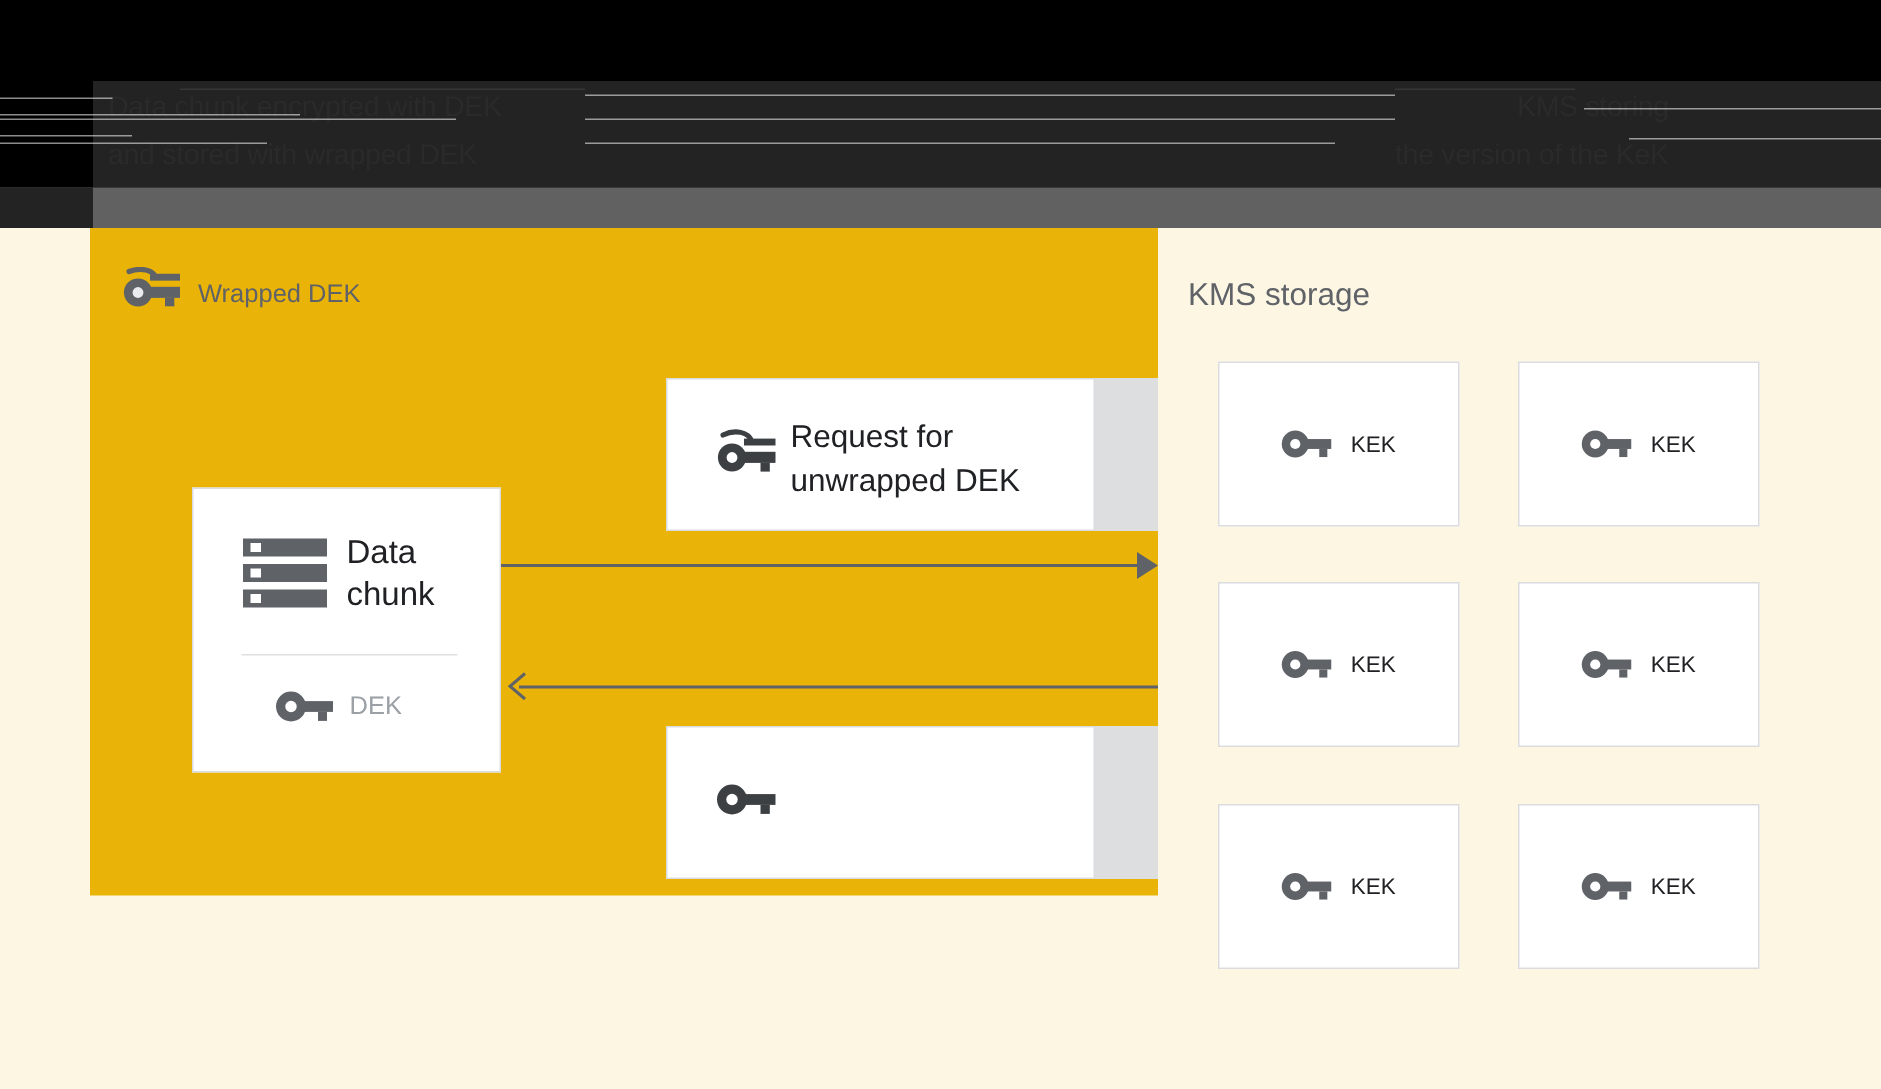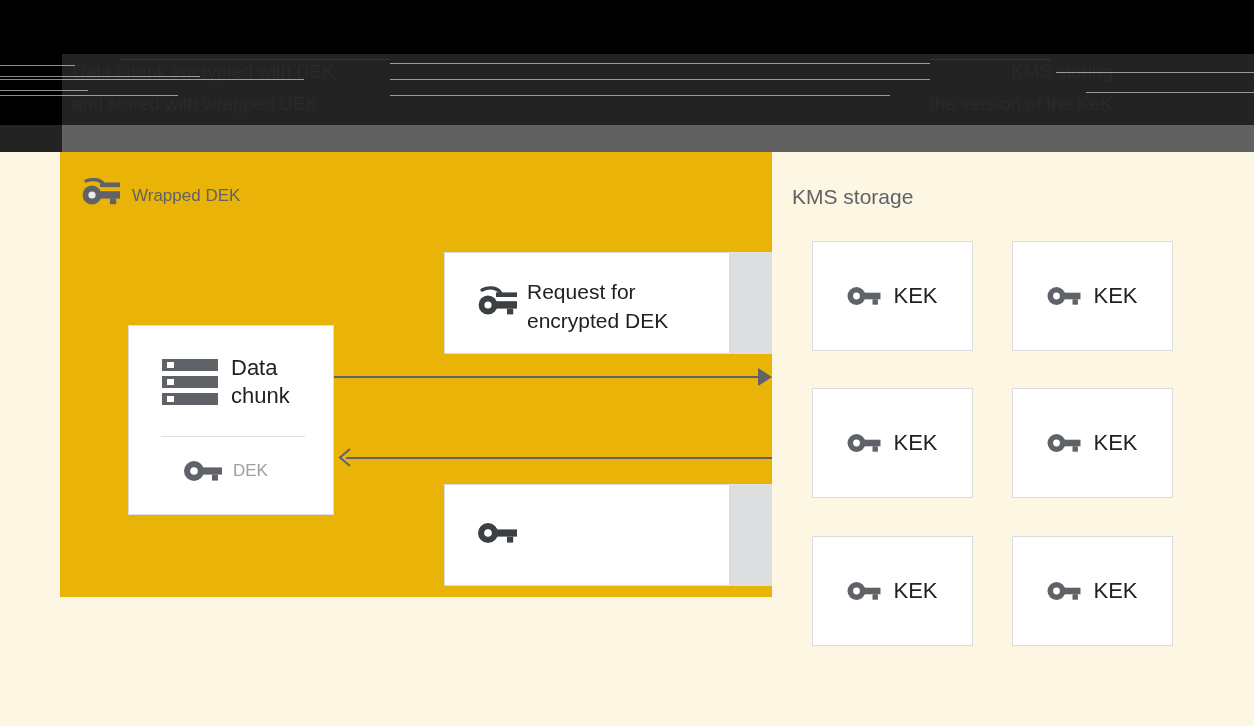--- a/index.html
+++ b/index.html
@@ -198,21 +198,21 @@
     align-items: center;
     justify-content: center;
     gap: 12px;
   }
   .kek-icon-wrap {
     width: 34px; height: 24px;
     flex: none;
   }
   .kek-label {
     color: #202124;
-    font-size: 22px;
+    font-size: 15px;
   }
 
   
   .arrow-line {
     position: absolute;
     background: #5f6368;
     height: 2px;
   }
   .arrow-head-right {
     position: absolute;
@@ -318,21 +318,21 @@
     <svg width="42" height="32" viewBox="0 0 42 32">
       <path d="M5 5 C13 1 22 3 24 9" stroke="#3c4043" stroke-width="3.4" fill="none" stroke-linecap="round"></path>
       <circle cx="11" cy="20" r="9.4" fill="#3c4043"></circle>
       <circle cx="11" cy="20" r="3.6" fill="#ffffff"></circle>
       <rect x="19" y="7.4" width="21" height="4.6" fill="#3c4043"></rect>
       <rect x="19" y="16.2" width="21" height="7.4" fill="#3c4043"></rect>
       <rect x="30" y="23.6" width="6.2" height="5.8" fill="#3c4043"></rect>
     </svg>
   </span>
   <span class="msg-label">Request for
-encrypted DEK</span>
+unwrapped DEK</span>
 </div>
 
 <div class="card msg-card bottom">
   <span class="msg-icon-wrap">
     <svg width="42" height="32" viewBox="0 0 42 32">
       <circle cx="11" cy="16" r="10" fill="#3c4043"></circle>
       <circle cx="11" cy="16" r="3.8" fill="#ffffff"></circle>
       <rect x="19" y="12.4" width="21" height="7.2" fill="#3c4043"></rect>
       <rect x="30" y="19.6" width="6.2" height="6" fill="#3c4043"></rect>
     </svg>

